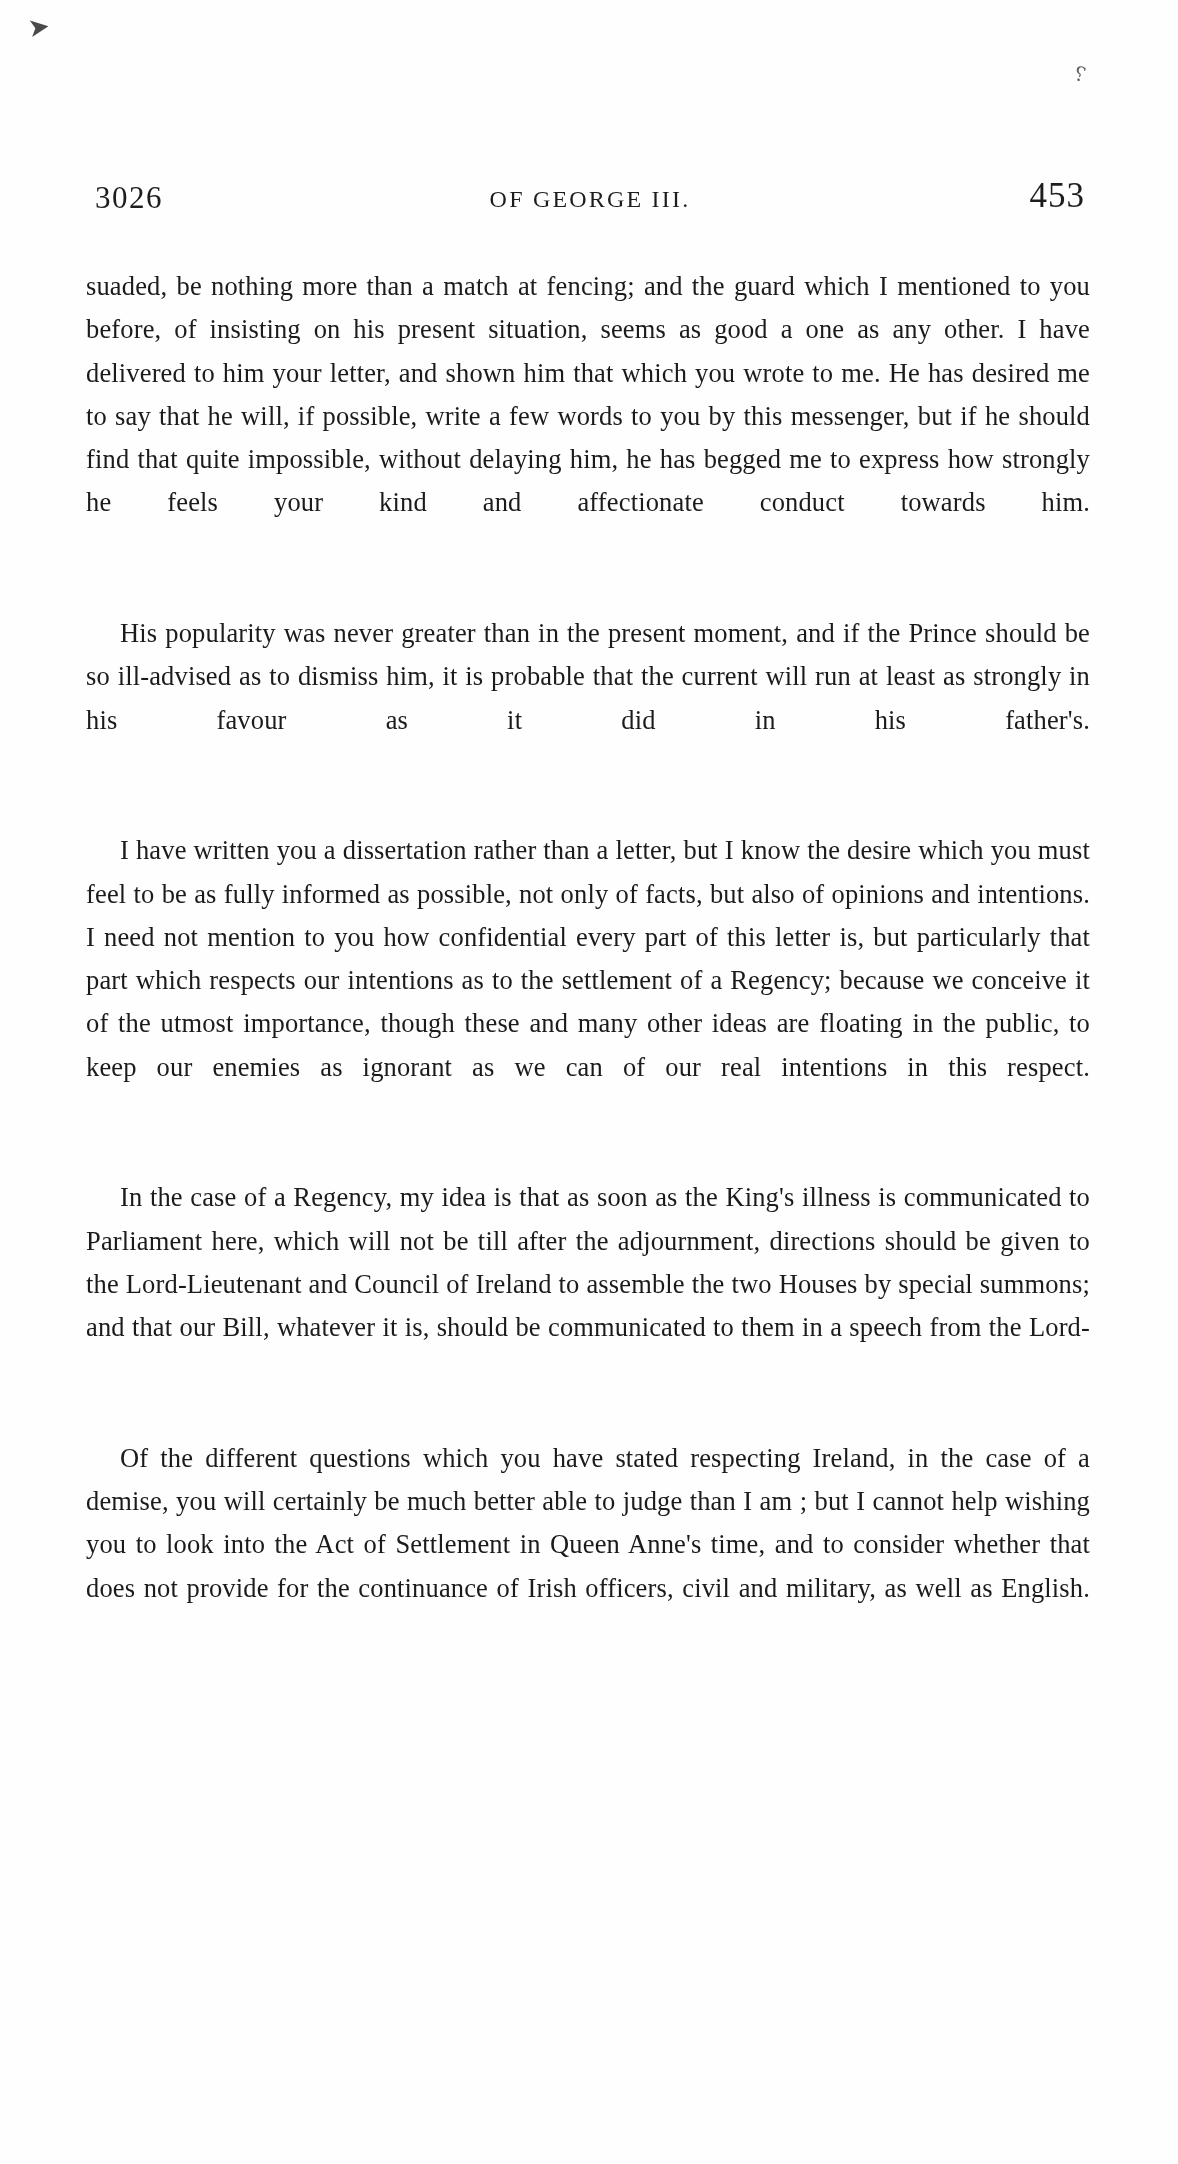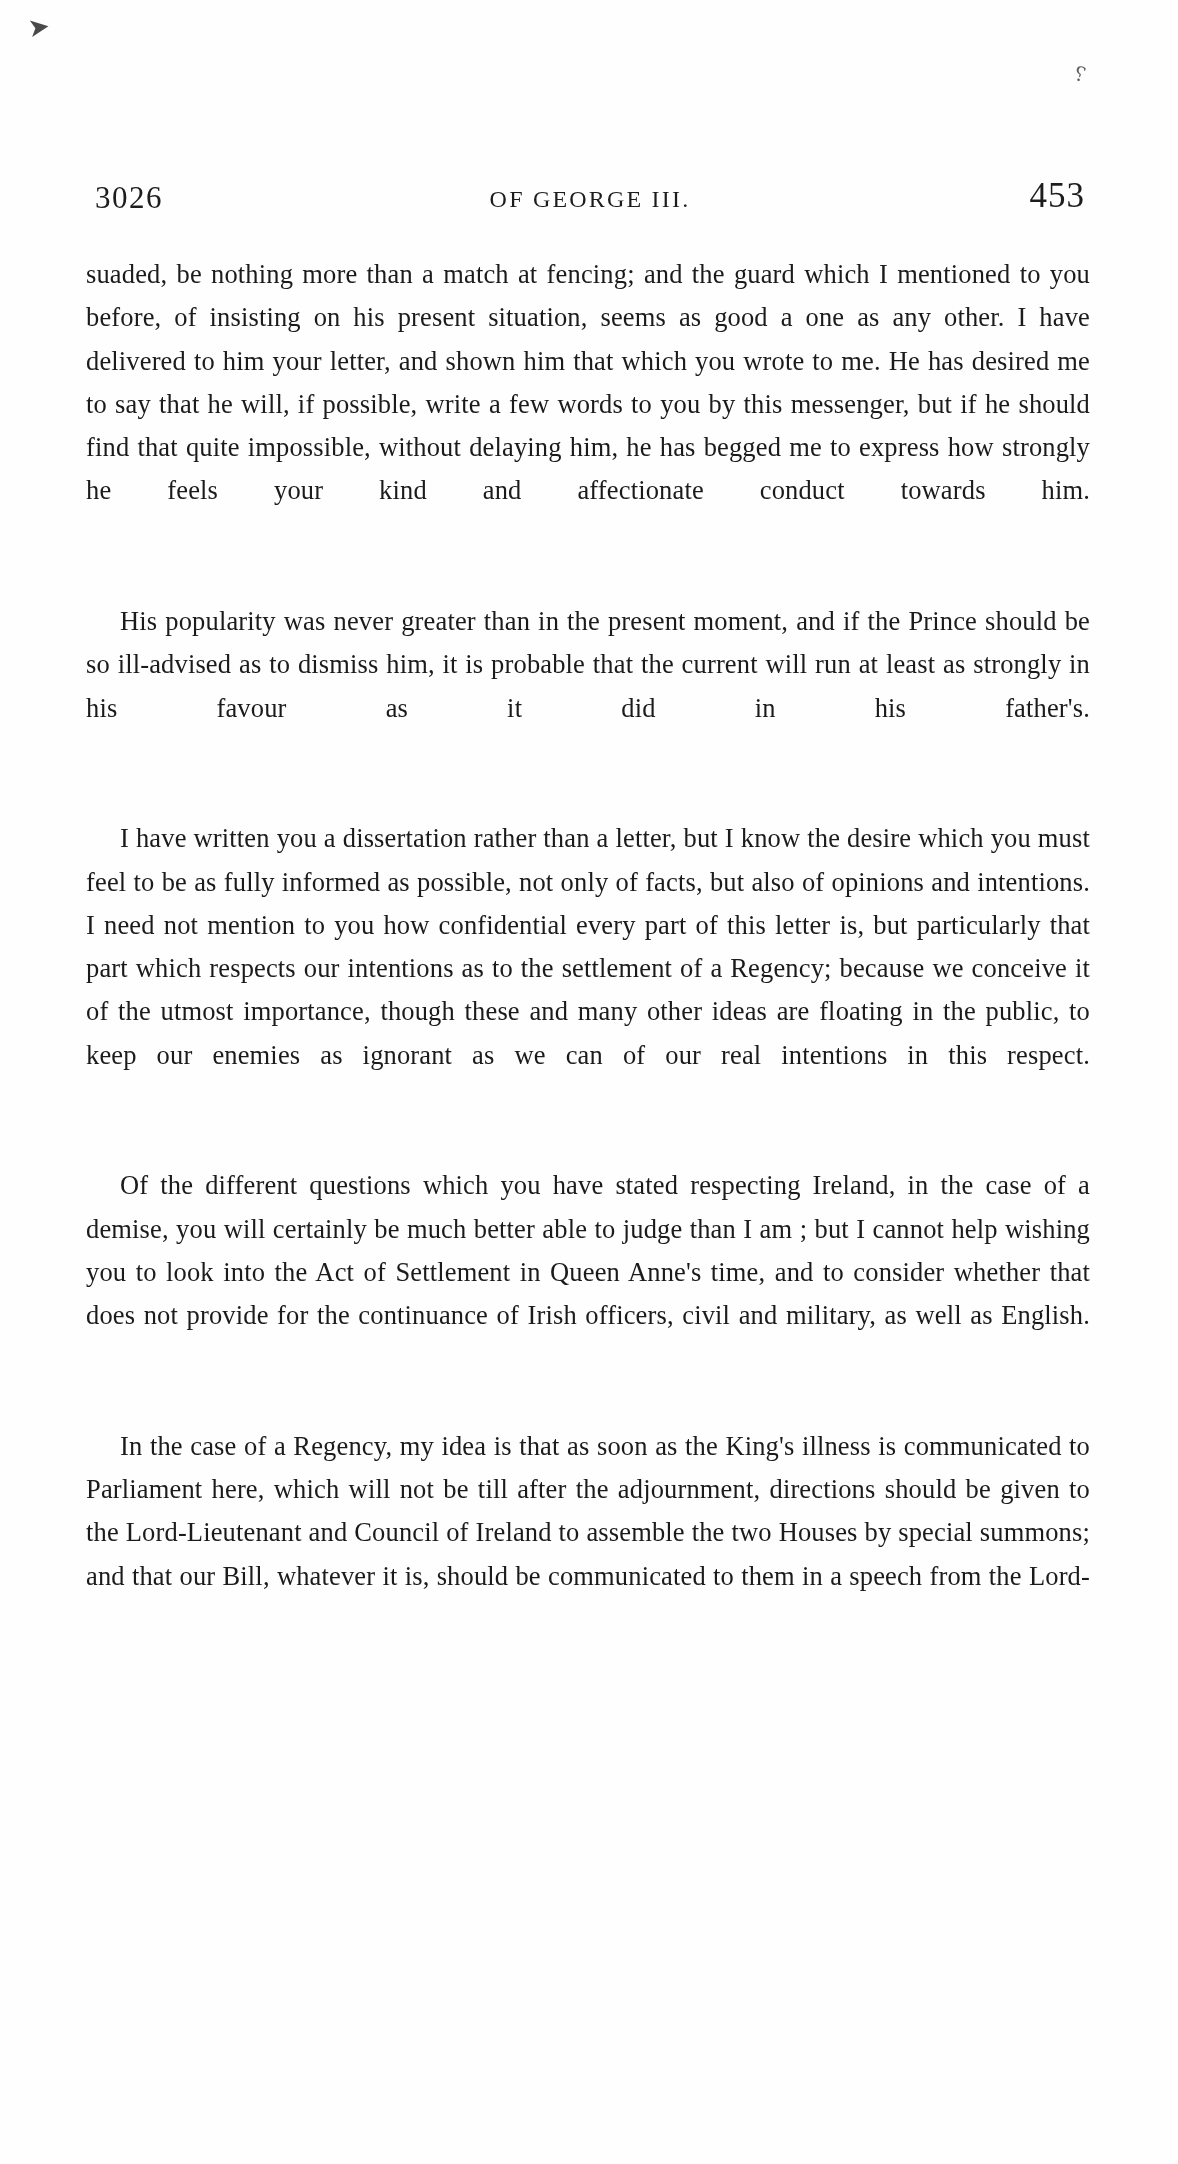--- a/index.html
+++ b/index.html
@@ -81,21 +81,21 @@
     position: absolute;
     right: 0;
     top: -4px;
     font-size: 35px;
     letter-spacing: 1px;
     color: #1d1d1d;
   }
 
   .body-text {
     position: absolute;
-    top: 253px;
+    top: 265px;
     left: 86px;
     width: 1004px;
   }
 
   .para {
     margin: 0 0 1px 0;
     font-size: 26.5px;
     line-height: 43.3px;
     text-align: justify;
     text-justify: inter-word;
@@ -125,17 +125,17 @@
   <div class="running-head">
     <span class="folio-left">3026</span>
     <span class="head-title">OF GEORGE III.</span>
     <span class="folio-right">453</span>
   </div>
 
   <div class="body-text">
     <p class="para">suaded, be nothing more than a match at fencing; and the guard which I mentioned to you before, of insisting on his present situation, seems as good a one as any other. I have delivered to him your letter, and shown him that which you wrote to me. He has desired me to say that he will, if possible, write a few words to you by this messenger, but if he should find that quite impossible, without delaying him, he has begged me to express how strongly he feels your kind and affectionate conduct towards him.</p>
     <p class="para indent">His popularity was never greater than in the present moment, and if the Prince should be so ill-advised as to dismiss him, it is probable that the current will run at least as strongly in his favour as it did in his father's.</p>
     <p class="para indent">I have written you a dissertation rather than a letter, but I know the desire which you must feel to be as fully informed as possible, not only of facts, but also of opinions and intentions. I need not mention to you how confidential every part of this letter is, but particularly that part which respects our intentions as to the settlement of a Regency; because we conceive it of the utmost importance, though these and many other ideas are floating in the public, to keep our enemies as ignorant as we can of our real intentions in this respect.</p>
+    <p class="para indent">In the case of a Regency, my idea is that as soon as the King's illness is communicated to Parliament here, which will not be till after the adjournment, directions should be given to the Lord-Lieutenant and Council of Ireland to assemble the two Houses by special summons; and that our Bill, whatever it is, should be communicated to them in a speech from the Lord-</p>
     <p class="para indent">Of the different questions which you have stated respecting Ireland, in the case of a demise, you will certainly be much better able to judge than I am ; but I cannot help wishing you to look into the Act of Settlement in Queen Anne's time, and to consider whether that does not provide for the continuance of Irish officers, civil and military, as well as English.</p>
-    <p class="para indent">In the case of a Regency, my idea is that as soon as the King's illness is communicated to Parliament here, which will not be till after the adjournment, directions should be given to the Lord-Lieutenant and Council of Ireland to assemble the two Houses by special summons; and that our Bill, whatever it is, should be communicated to them in a speech from the Lord-</p>
   </div>
 
 </div>
 
 </body></html>

